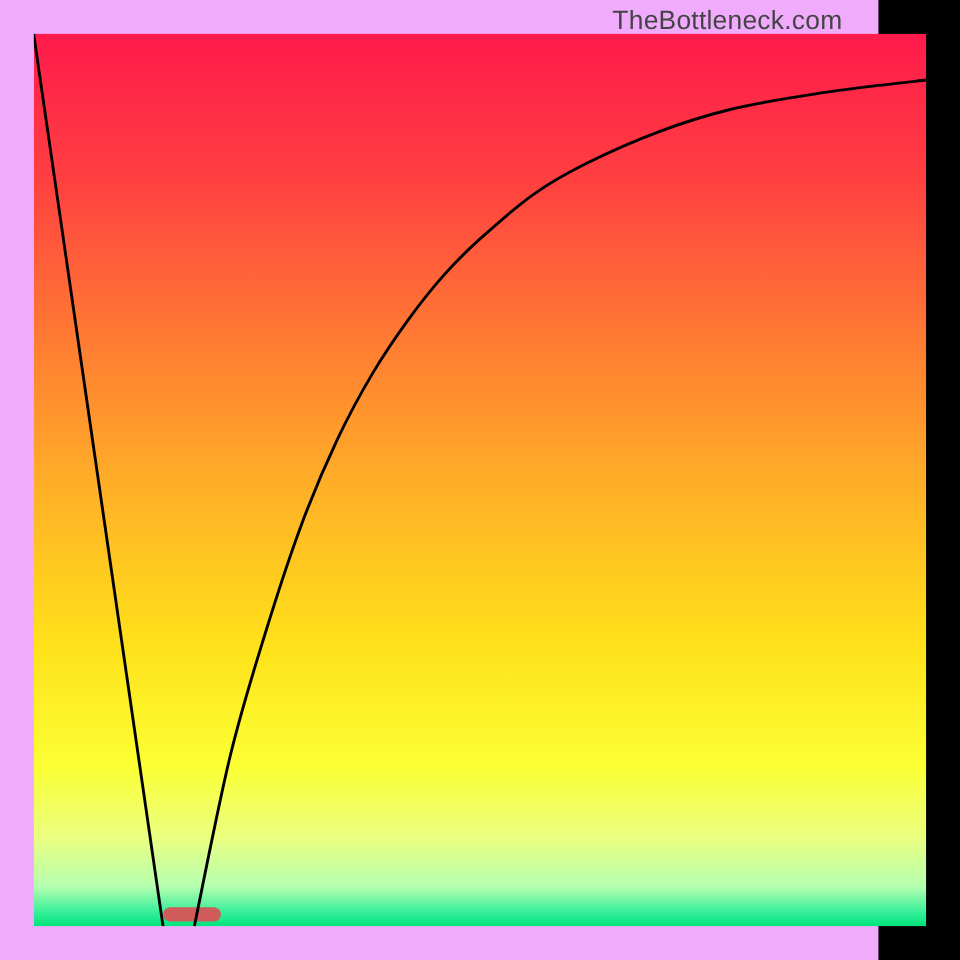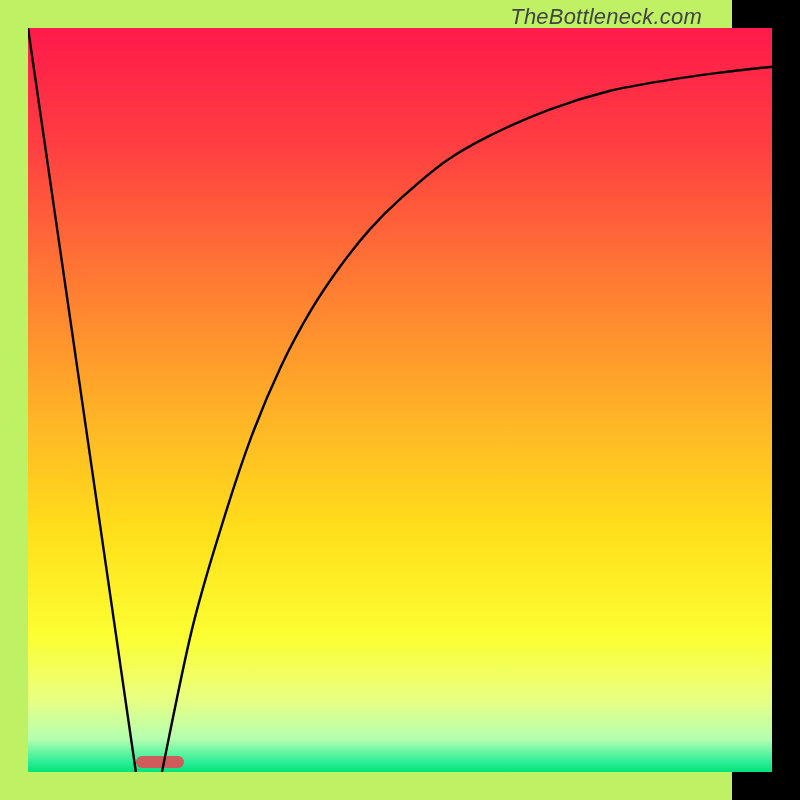--- a/index.html
+++ b/index.html
@@ -8,22 +8,21 @@
     width: 800px;
     height: 800px;
     overflow: hidden;
     background: #000;
     font-family: Arial, Helvetica, sans-serif;
   }
   .frame {
     position: relative;
     width: 732px;
     height: 800px;
-    background: #bef264;
-    font-style: italic;
+    background: #f0abfc;
   }
   .plot-area {
     position: absolute;
     left: 28px;
     top: 28px;
     width: 744px;
     height: 744px;
     overflow: hidden;
   }
   .gradient {

